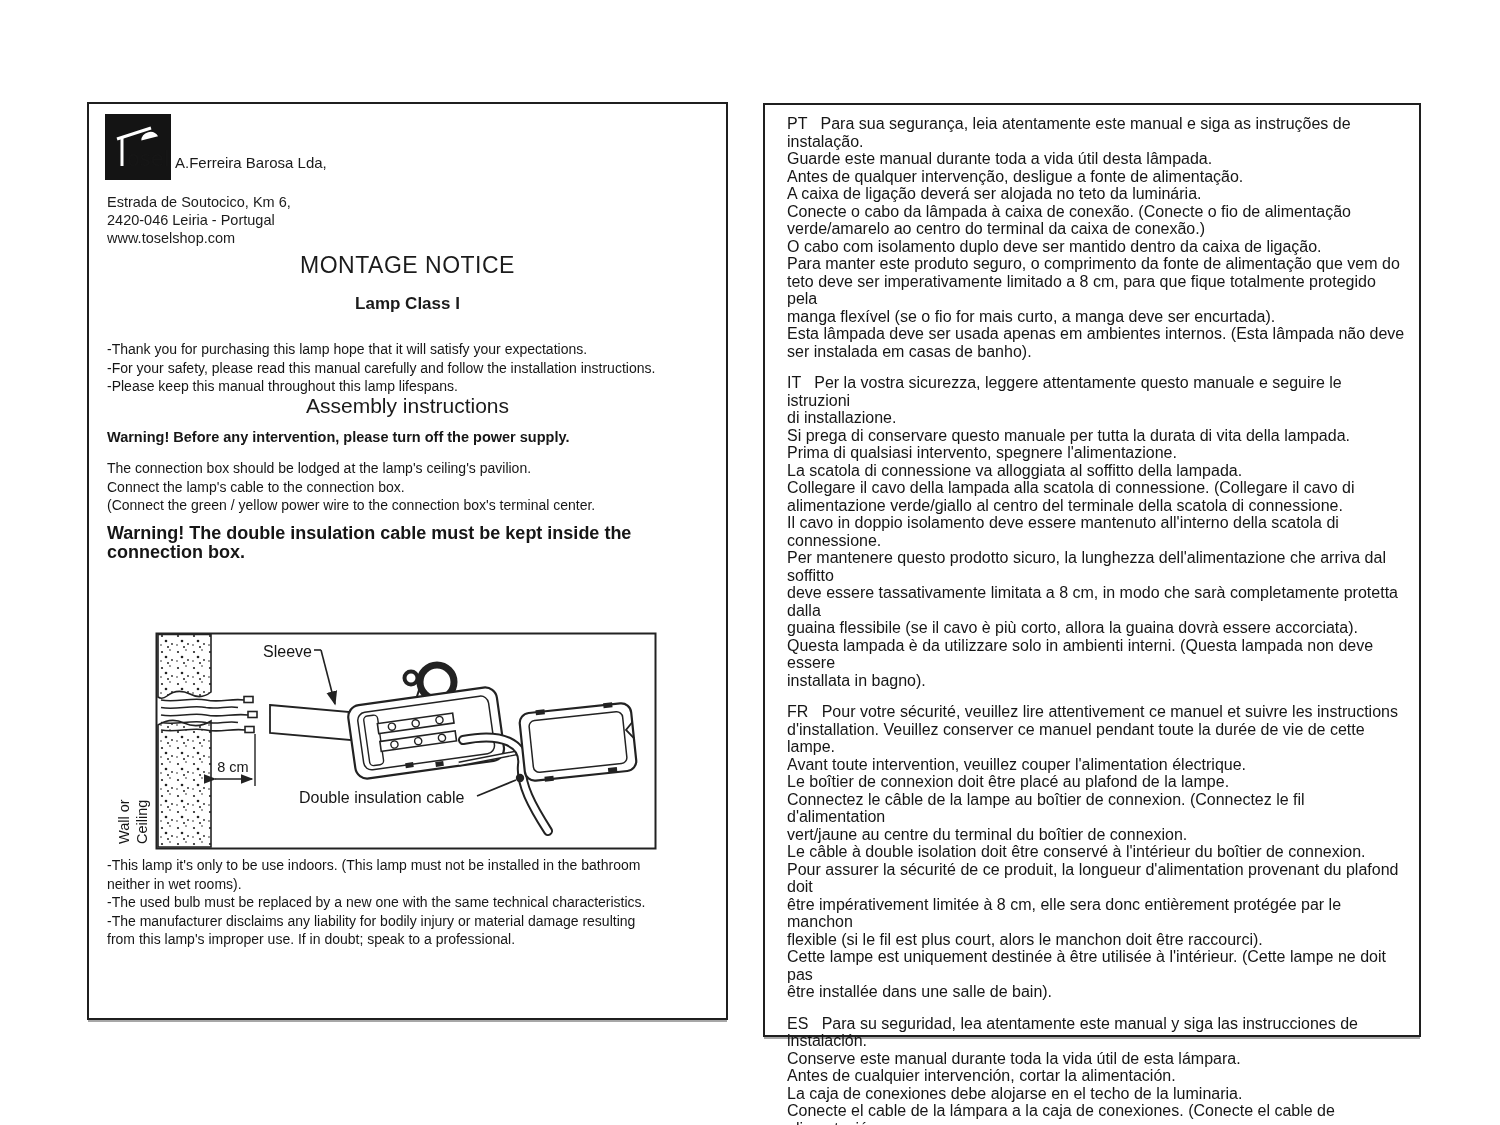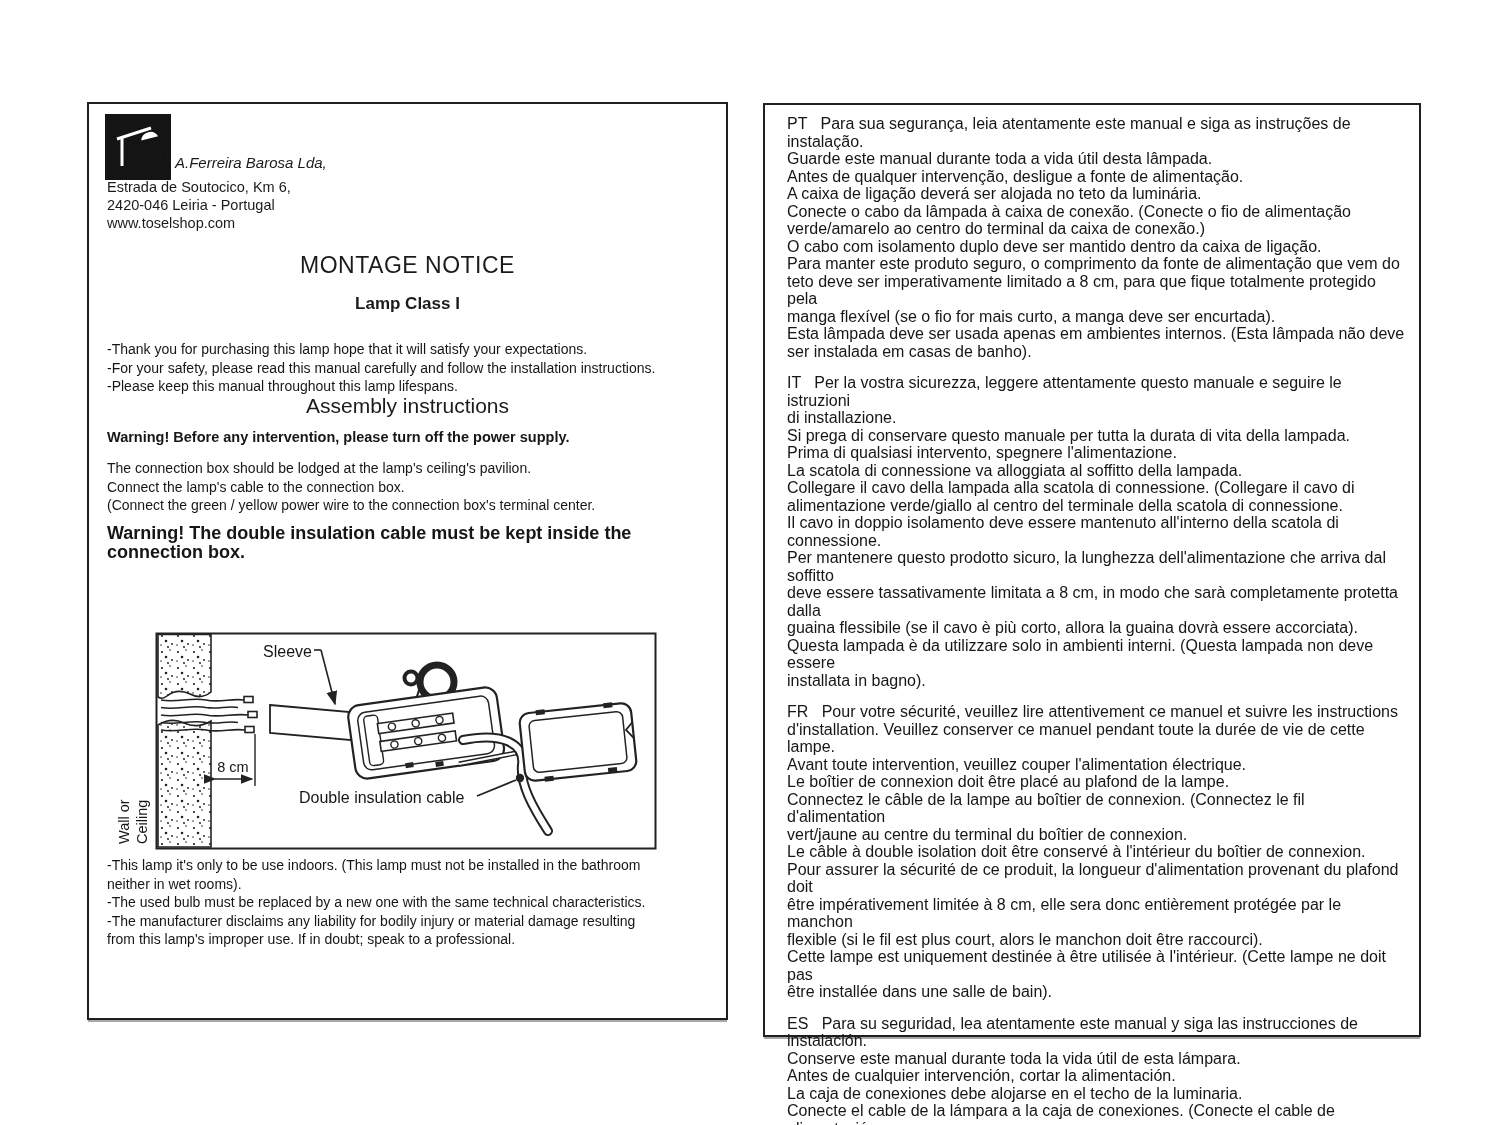--- a/index.html
+++ b/index.html
@@ -18,21 +18,21 @@
   #right-panel{left:763px;top:103px;width:654px;height:930px;}
   .abs{position:absolute;}
   .ml{white-space:pre-wrap;}
   .body-txt{font-size:14px;line-height:18.5px;color:#161616;}
   .bold{font-weight:bold;}
   .center{text-align:center;width:100%;left:0;}
   .h-big{font-size:23px;letter-spacing:.5px;}
   .h-mid{font-size:21px;}
   .h-sub{font-size:17px;font-weight:bold;}
   #logo-box{left:16px;top:10px;width:66px;height:66px;}
-  .addr{font-size:14.5px;line-height:18px;}
+  .addr{font-size:14.5px;line-height:18px;margin-top:15px;}
   #right-panel .lang-block{
     font-size:16px;line-height:17.5px;color:#161616;
     margin:0 8px 14px 0;white-space:pre-wrap;
   }
   #right-content{position:absolute;left:22px;top:10px;right:6px;}
   svg text{fill:#161616;}
   .dg-label{font-size:16px;}
   .dg-small{font-size:14.5px;}
 </style>
 </head>
@@ -44,21 +44,21 @@
     <svg width="66" height="66" viewBox="0 0 66 66">
       <rect x="0" y="0" width="66" height="66" fill="#141414"></rect>
 
       <path d="M12,25 L46,14" stroke="#fff" stroke-width="3" fill="none"></path>
       <path d="M17,23 L17,52" stroke="#fff" stroke-width="3" fill="none"></path>
 
       <path d="M36,26 a9,9 0 0 1 17,-3 z" fill="#fff" transform="rotate(-4 44 22)"></path>
       <text x="22" y="52" font-size="21" fill="#fff" style="font-family:'DejaVu Sans',sans-serif;">osel</text>
     </svg>
   </div>
-  <div class="abs" style="left:86px;top:50px;font-size:15px;font-style:italic;">A.Ferreira Barosa Lda,</div>
+  <div class="abs" style="left:86px;top:50px;font-size:15px;">A.Ferreira Barosa Lda,</div>
   <div class="abs addr ml" style="left:18px;top:74px;">Estrada de Soutocico, Km 6,
 2420-046 Leiria - Portugal
 www.toselshop.com</div>
 
   <div class="abs center h-big" style="top:148px;">MONTAGE NOTICE</div>
   <div class="abs center h-sub" style="top:190px;">Lamp Class I</div>
 
   <div class="abs body-txt ml" style="left:18px;top:236px;">-Thank you for purchasing this lamp hope that it will satisfy your expectations.
 -For your safety, please read this manual carefully and follow the installation instructions.
 -Please keep this manual throughout this lamp lifespans.</div>

